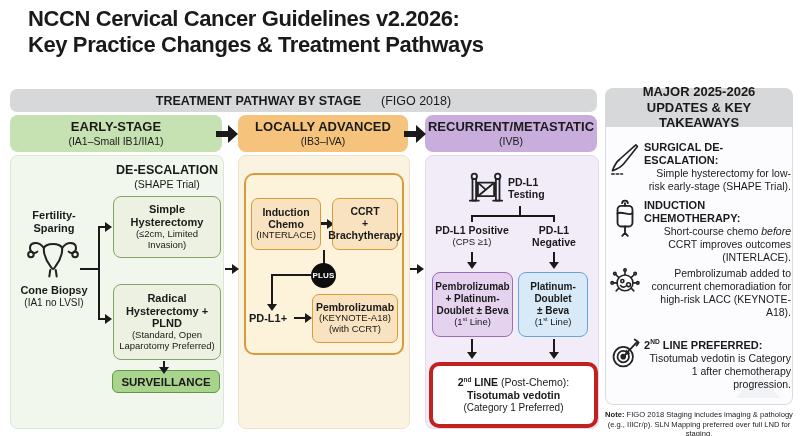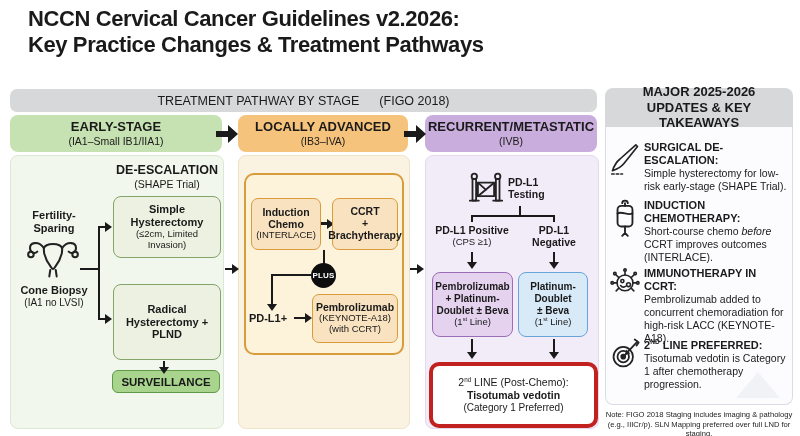--- a/index.html
+++ b/index.html
@@ -5,21 +5,21 @@
   :root{
     --line:#1a1a1a;
   }
   html,body{margin:0;padding:0;background:#fff;}
   .canvas{
     position:relative;width:800px;height:436px;background:#ffffff;overflow:hidden;
     font-family:"Liberation Sans","DejaVu Sans",sans-serif;color:#1a1a1a;
   }
   .abs{position:absolute;}
   .ctr{text-align:center;}
-  .b{font-weight:normal;}
+  .b{font-weight:bold;}
   sup.sp{font-size:0.6em;vertical-align:super;line-height:0;}
 
   
   .title-line{font-size:22px;font-weight:bold;letter-spacing:-0.4px;line-height:26px;white-space:nowrap;}
 
   
   .band{background:var(--band);border-radius:7px;display:flex;align-items:center;justify-content:center;font-size:12.5px;}
 
   
   .colhdr{border-radius:8px;display:flex;flex-direction:column;align-items:center;justify-content:center;line-height:1.15;}
@@ -66,21 +66,21 @@
   .deesc-t{font-weight:bold;font-size:12.5px;line-height:1.1;}
   .deesc-s{font-size:10.5px;}
   .paneltitle{font-weight:bold;font-size:12px;}
   .branch-t{font-weight:bold;font-size:10.5px;line-height:1.15;}
   .branch-s{font-size:9.5px;}
 
   
   .sb-hdr{background:var(--band);border-radius:8px 8px 0 0;display:flex;align-items:center;justify-content:center;text-align:center;font-weight:bold;font-size:13px;line-height:1.2;padding:0 14px;box-sizing:border-box;}
   .sb-body{background:var(--sidebar-body);border:1px solid #d9dde3;border-top:none;border-radius:0 0 8px 8px;}
   .sb-item-title{font-weight:bold;font-size:11px;line-height:13px;}
-  .sb-item-body{font-size:10.5px;line-height:13px;}
+  .sb-item-body{font-size:10.5px;line-height:13px;text-align:right;}
   .sb-note{font-size:7.6px;line-height:9.6px;text-align:center;color:#222;}
   .icon svg{display:block;}
   .wm{width:0;height:0;border-bottom:26px solid #eef1f5;border-left:22px solid transparent;border-right:22px solid transparent;opacity:.9;}
 </style>
 </head>
 <body>
 
 <div class="canvas">
 
   <div class="abs" style="left:28px;top:6px;">
@@ -147,20 +147,21 @@
     <div class="lbl-s">(IA1 no LVSI)</div>
   </div>
 
   <div class="abs nbox gbox" style="left:113px;top:196px;width:108px;height:62px;">
     <div class="bt">Simple Hysterectomy</div>
     <div class="bs">(≤2cm, Limited Invasion)</div>
   </div>
 
   <div class="abs nbox gbox" style="left:113px;top:284px;width:108px;height:76px;">
     <div class="bt">Radical Hysterectomy + PLND</div>
+    <div class="bs">(Standard, Open Laparotomy Preferred)</div>
   </div>
 
   <div class="abs surv" style="left:112px;top:370px;width:106px;height:21px;">SURVEILLANCE</div>
 
   <div class="abs ln-h" style="left:80px;top:268px;width:20px;height:2px;"></div>
   <div class="abs ln-v" style="left:98px;top:226px;width:2px;height:94px;"></div>
   <div class="abs ln-h" style="left:98px;top:226px;width:8px;height:2px;"></div>
   <div class="abs tri-r" style="left:105px;top:222px;"></div>
   <div class="abs ln-h" style="left:98px;top:318px;width:8px;height:2px;"></div>
   <div class="abs tri-r" style="left:105px;top:314px;"></div>
@@ -293,21 +294,20 @@
         <circle cx="28.5" cy="8.5" r="1.4"></circle>
         <circle cx="31.5" cy="19" r="1.4"></circle>
         <circle cx="5.5" cy="8.5" r="1.4"></circle>
         <circle cx="2.5" cy="19" r="1.4"></circle>
       <circle cx="14" cy="17" r="1.8"></circle>
         <circle cx="21" cy="21" r="2.2"></circle>
       <path d="M12 22 C13.5 24 16 24 17.5 23"></path>
     </svg>
   </div>
   <div class="abs" style="left:644px;top:267px;width:147px;">
-    <div class="sb-item-title">IMMUNOTHERAPY IN CCRT:</div>
     <div class="sb-item-body">Pembrolizumab added to concurrent chemoradiation for high-risk LACC (KEYNOTE-A18).</div>
   </div>
 
   <div class="abs icon" style="left:610px;top:338px;">
     <svg width="30" height="32" viewBox="0 0 34 36" fill="none" stroke="#222" stroke-width="2" stroke-linecap="round">
       <circle cx="15" cy="21" r="11"></circle>
       <circle cx="15" cy="21" r="6.5"></circle>
       <circle cx="15" cy="21" r="2.2" fill="#222"></circle>
       <path d="M31 4 L17 19"></path>
       <path d="M17 19 l6 -1.5 l-4.5 -4.5 z" fill="#222" stroke="none"></path>

